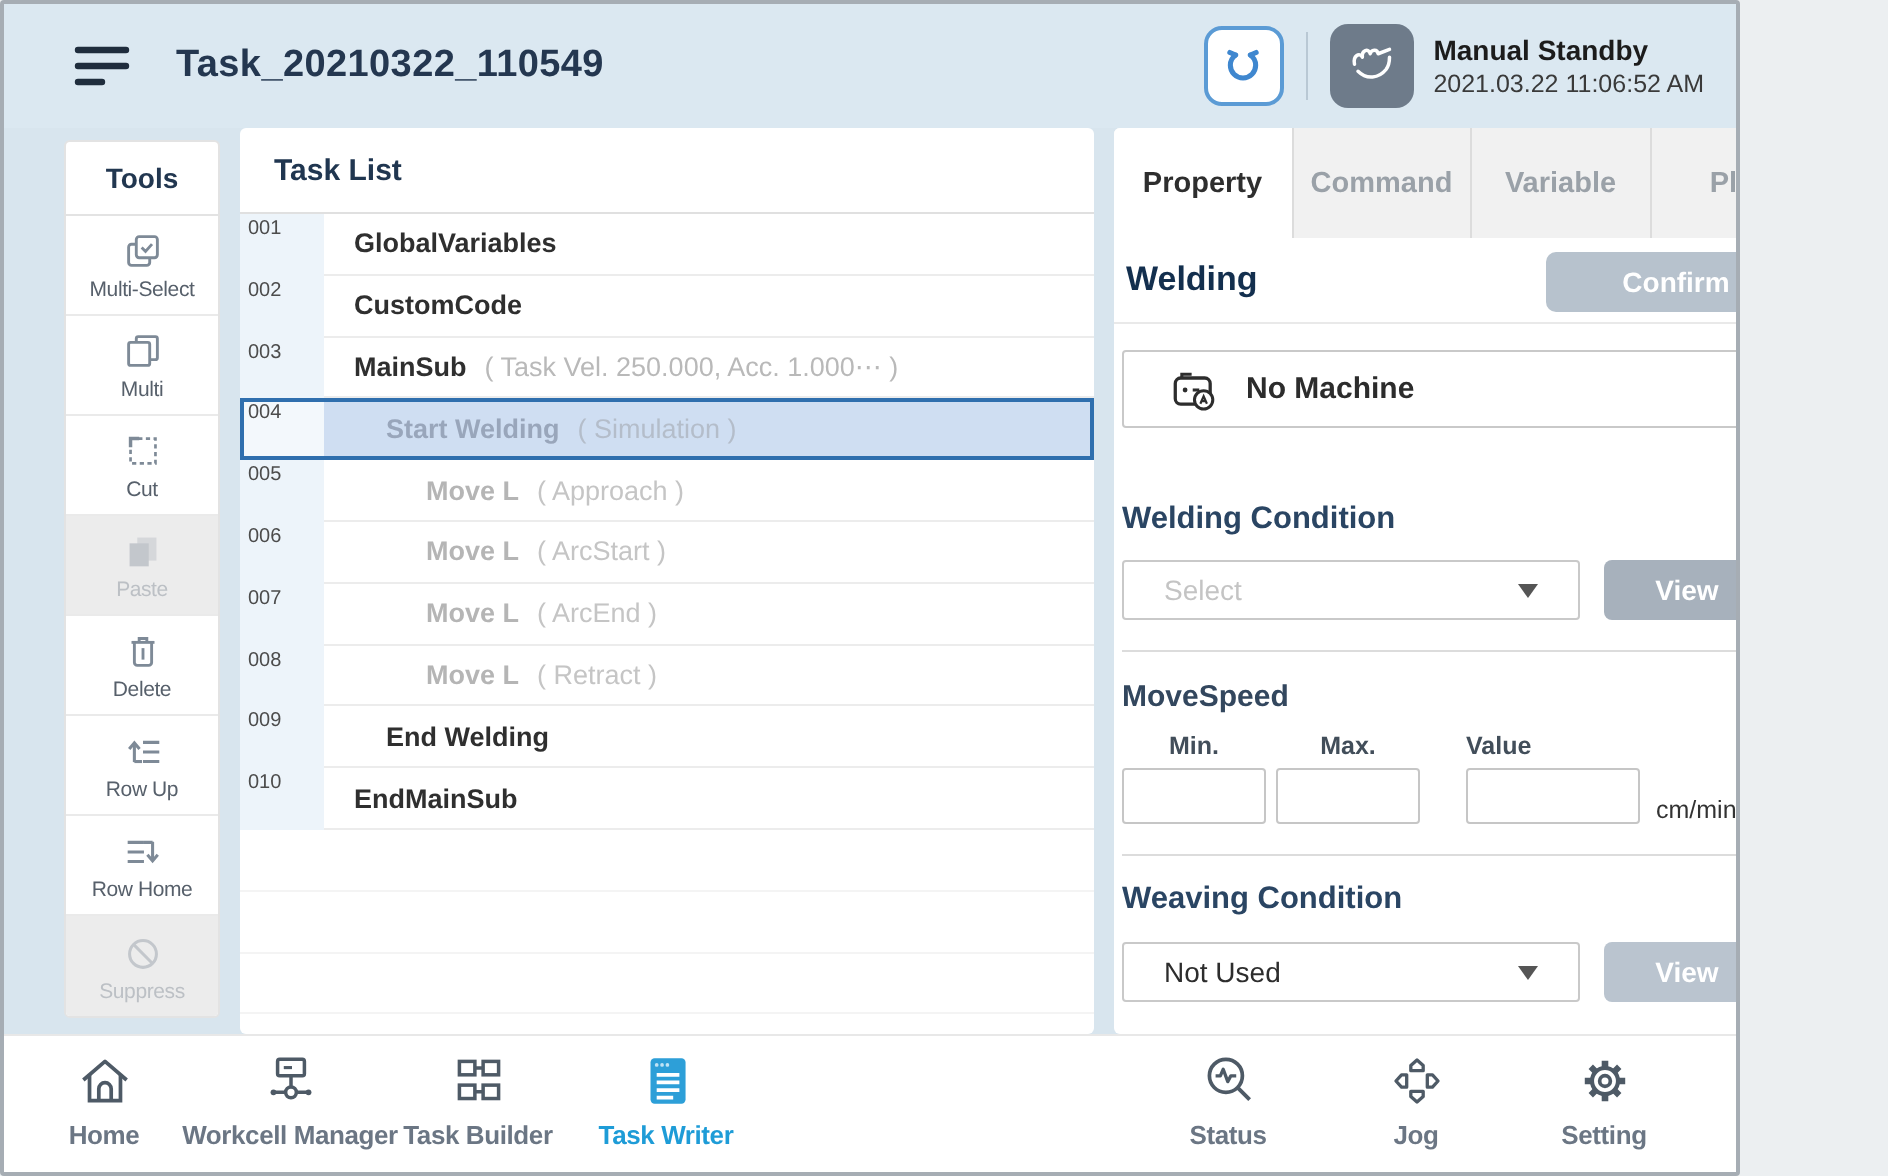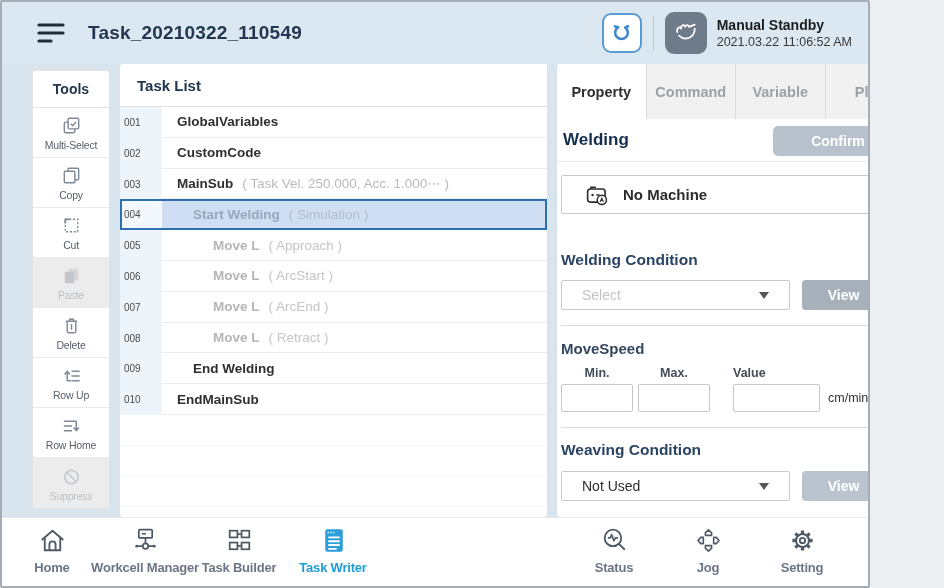--- a/index.html
+++ b/index.html
@@ -24,21 +24,21 @@
   .tool{height:50px;display:flex;flex-direction:column;align-items:center;justify-content:center;gap:2px;border-bottom:1px solid #eaeaea;background:#fff;border-left:none;border-right:none;border-top:none;width:100%;color:#7e8a97;cursor:pointer}
   .tool:last-child{border-bottom:none}
   .tool .tl{font-size:10.5px;color:#57606b;letter-spacing:-.2px}
   .tool.disabled{background:#ececec;color:#c3c7cc;cursor:default}
   .tool.disabled .tl{color:#bcc0c5}
 
   
   .taskpanel{position:absolute;left:118px;top:62px;width:427px;height:453px;background:#fff;border-radius:3px;overflow:hidden}
   .task-hd{height:43px;display:flex;align-items:center;padding-left:17px;font-size:15px;font-weight:bold;color:#203650;border-bottom:1px solid #e0e0e0}
   .trow{display:flex;height:30.8px;position:relative;cursor:pointer}
-  .trow .num{width:42px;background:#edf4fa;font-size:10px;color:#4c4c4c;padding:10px 0 0 4px}
+  .trow .num{width:42px;background:#edf4fa;font-size:10px;color:#4c4c4c;padding:2px 0 0 4px}
   .trow .cell{flex:1;display:flex;align-items:center;border-bottom:1px solid #ececec;font-size:13.5px}
   .trow .nm{font-weight:bold;color:#2f2f2f;white-space:pre}
   .trow .note{color:#b9b9b9;margin-left:9px;white-space:pre}
   .ind0 .cell{padding-left:15px}.ind1 .cell{padding-left:31px}.ind2 .cell{padding-left:51px}
   .trow.dim .nm{color:#b5b5b5}.trow.dim .note{color:#c5c5c5}
   .trow.sel{outline:2px solid #2f6fae;outline-offset:-2px;z-index:2}
   .trow.sel .num{background:#f3f8fc}
   .trow.sel .cell{background:#cfdef2;border-bottom-color:transparent}
   .trow.sel .nm{color:#99a6bb}.trow.sel .note{color:#b4bdca}
   .fillrow{height:30.8px;border-bottom:1px solid #f4f4f4}
@@ -62,21 +62,21 @@
   .dd .val{flex:1;font-size:14px;color:#2d2d2d}
   .dd.placeholder .val{color:#c4c4c4}
   .dd .arr{width:0;height:0;border-left:5.5px solid transparent;border-right:5.5px solid transparent;border-top:7px solid #555}
   .view-btn{margin-left:12px;width:83px;height:30px;border:none;border-radius:4px;background:#a7b1bc;color:#fff;font-weight:bold;font-size:14px;cursor:pointer}
   .view-btn.lighter{background:#bac4cf}
   .divider{height:1px;background:#dcdcdc;margin:15px 8px 0 4px}
   .ms-labels{display:flex;margin:9px 0 4px 4px;font-size:12.5px;font-weight:bold;color:#424e5a}
   .ms-labels .w1{width:72px;text-align:center}
   .ms-labels .w2{width:72px;text-align:center;margin-left:5px}
   .ms-labels .w3{width:87px;text-align:left;margin-left:23px}
-  .ms-inputs{display:flex;align-items:center;margin-left:4px}
+  .ms-inputs{display:flex;align-items:flex-end;margin-left:4px}
   .minput{width:72px;height:28px;border:1px solid #c6c6c6;border-radius:2px;background:#fff}
   .minput.i2{margin-left:5px}
   .minput.value{width:87px;margin-left:23px}
   .unit{margin-left:8px;font-size:12.5px;color:#333}
 
   
   .sb{position:absolute;left:338px;top:98px;width:19px;height:355px;background:#f4f4f4}
   .sb>div{width:100%;display:flex;align-items:center;justify-content:center}
   .sb .pg-top{height:78px;background:#9c9ea0;cursor:pointer}
   .sb .gap1{height:28px}
@@ -140,21 +140,21 @@
         <path d="M11.3 10.2 l2 2 3.4-3.8" fill="none" stroke="currentColor" stroke-width="1.5"></path>
       </svg>
       <span class="tl">Multi-Select</span>
     </button>
 
     <button class="tool">
       <svg width="23" height="23" viewBox="0 0 24 24">
         <rect x="8.5" y="4.5" width="11" height="12" rx="1" fill="#fff" stroke="currentColor" stroke-width="1.5"></rect>
         <rect x="4.5" y="7.5" width="11" height="12" rx="1" fill="#fff" stroke="currentColor" stroke-width="1.5"></rect>
       </svg>
-      <span class="tl">Copy</span>
+      <span class="tl">Multi</span>
     </button>
 
     <button class="tool">
       <svg width="23" height="23" viewBox="0 0 24 24">
         <rect x="5.5" y="5.5" width="13" height="13" fill="none" stroke="currentColor" stroke-width="1.4" stroke-dasharray="2.2 1.8"></rect>
         <path d="M5.5 10 V5.5 H10" fill="none" stroke="currentColor" stroke-width="1.8"></path>
       </svg>
       <span class="tl">Cut</span>
     </button>
 

